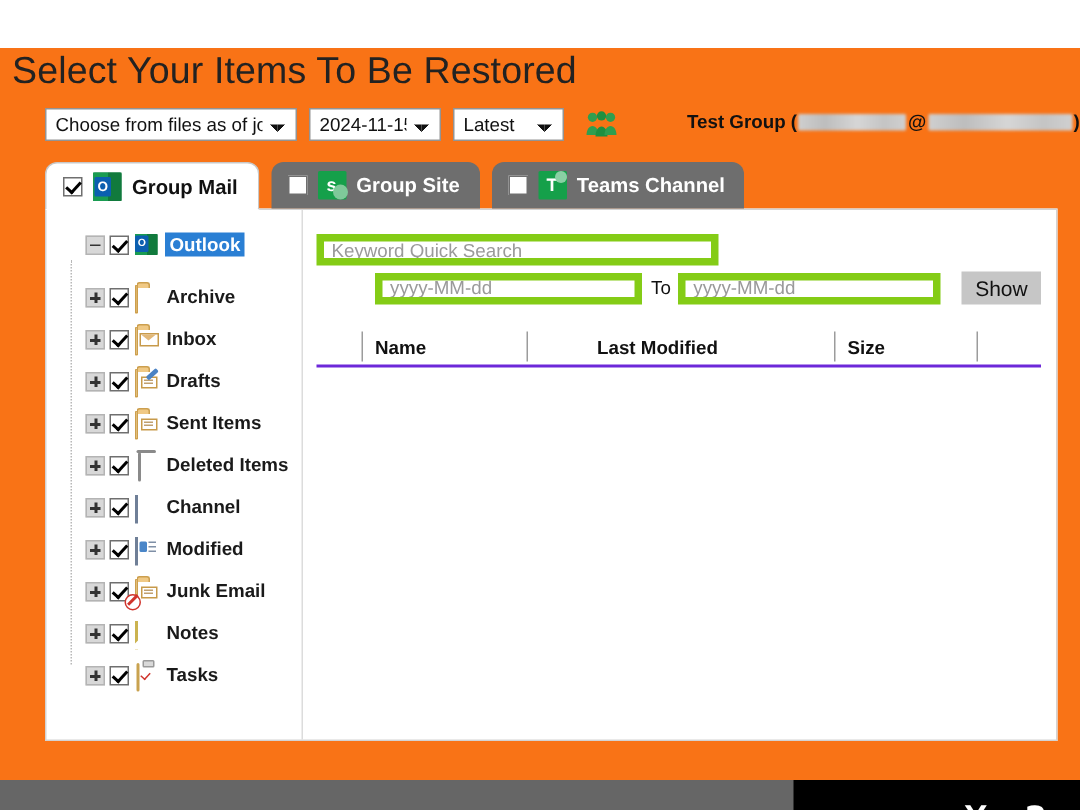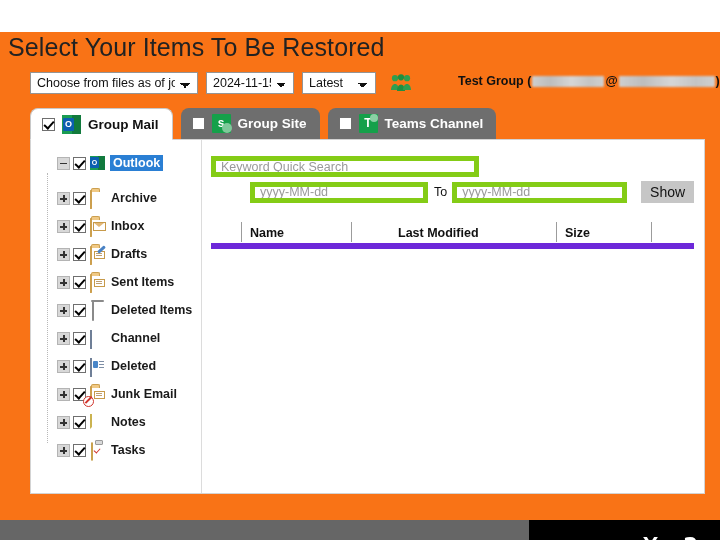--- a/index.html
+++ b/index.html
@@ -169,22 +169,22 @@
   #d1 { width: 178px; margin-left: 39px; }
   .to-lbl { font-size: 12.5px; color: #111; margin: 0 5px 0 6px; }
   #d2 { width: 175px; }
   .show-btn {
     margin-left: 14px; height: 22px; min-width: 46px; padding: 0 22px;
     background: #c6c6c6; border: none; color: #111;
     font-family: "Liberation Sans", sans-serif; font-size: 14px;
     display:flex; align-items:center; justify-content:center; box-sizing:border-box;
   }
   .thead {
-    margin-top: 18px; display: flex; align-items: center;
-    border-bottom: 6px solid #6d28d9; height: 22px;
+    margin-top: 18px; display: flex; align-items: flex-start;
+    border-bottom: 2px solid #6d28d9; height: 22px;
   }
   .th {
     font-size: 12.5px; font-weight: bold; color: #111;
     padding: 0 0 2px 8px; box-sizing: border-box; height: 20px;
     display: flex; align-items: flex-end;
   }
   .th.spacer { width: 30px; padding: 0; }
   .th.bl { border-left: 1px solid #9c9c9c; }
   .th-name { width: 110px; }
   .th-mod { width: 205px; padding-left: 46px; }
@@ -313,21 +313,21 @@
         <span class="toggle plus"></span>
         <span class="tcb"></span>
         <span class="ticon"><span class="cal"></span></span>
         <span class="tlabel">Channel</span>
       </div>
 
       <div class="trow child">
         <span class="toggle plus"></span>
         <span class="tcb"></span>
         <span class="ticon"><span class="card"></span></span>
-        <span class="tlabel">Deleted</span>
+        <span class="tlabel">Modified</span>
       </div>
 
       <div class="trow child">
         <span class="toggle plus"></span>
         <span class="tcb"></span>
         <span class="ticon"><span class="folder open"><span class="f-lines"></span><span class="junk-ban"></span></span></span>
         <span class="tlabel">Junk Email</span>
       </div>
 
       <div class="trow child">

